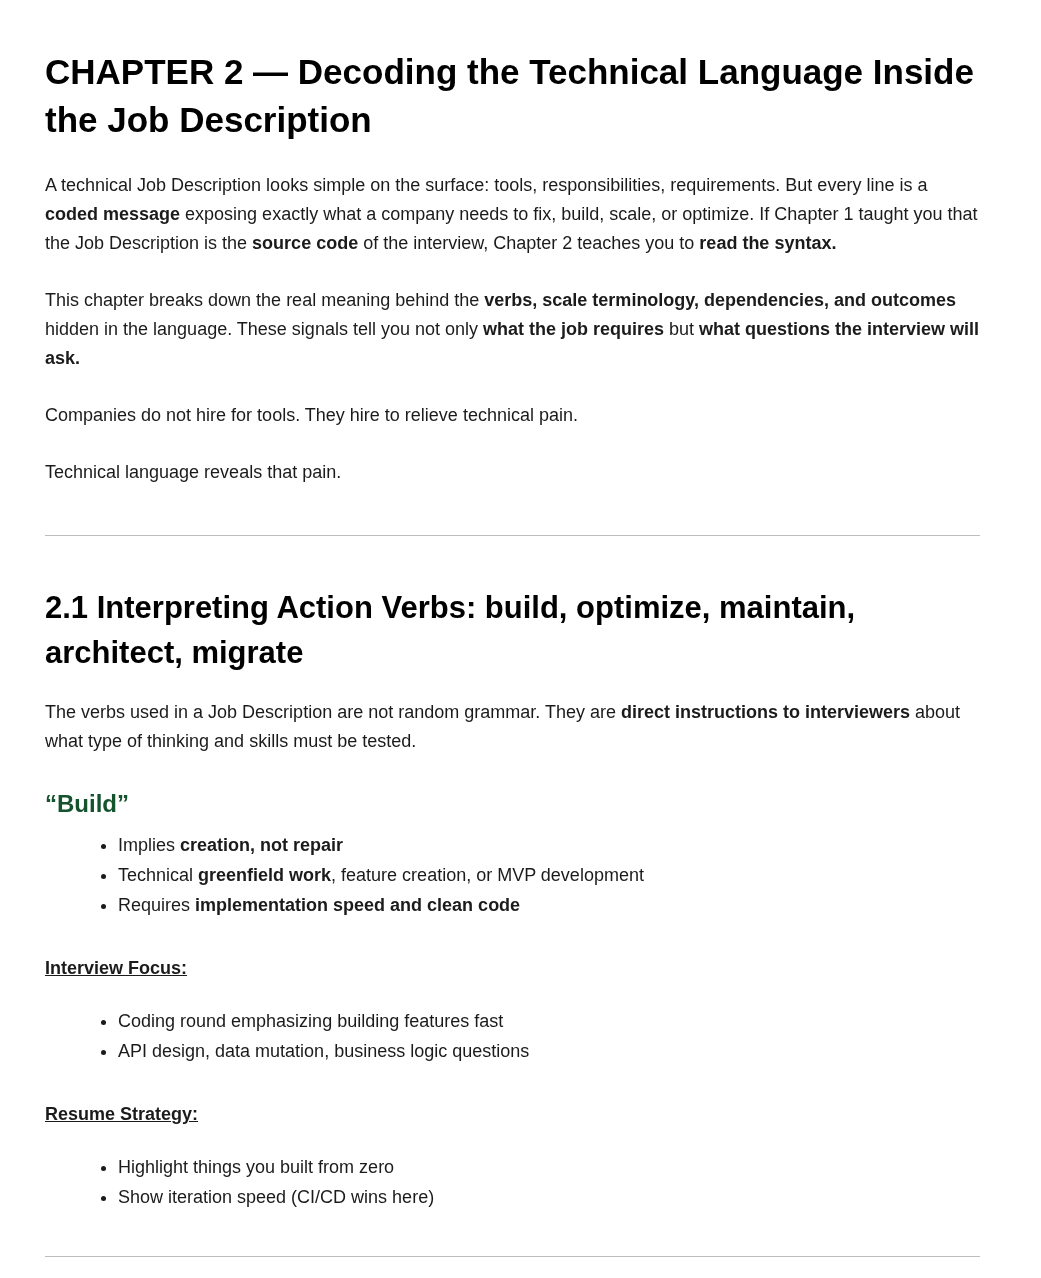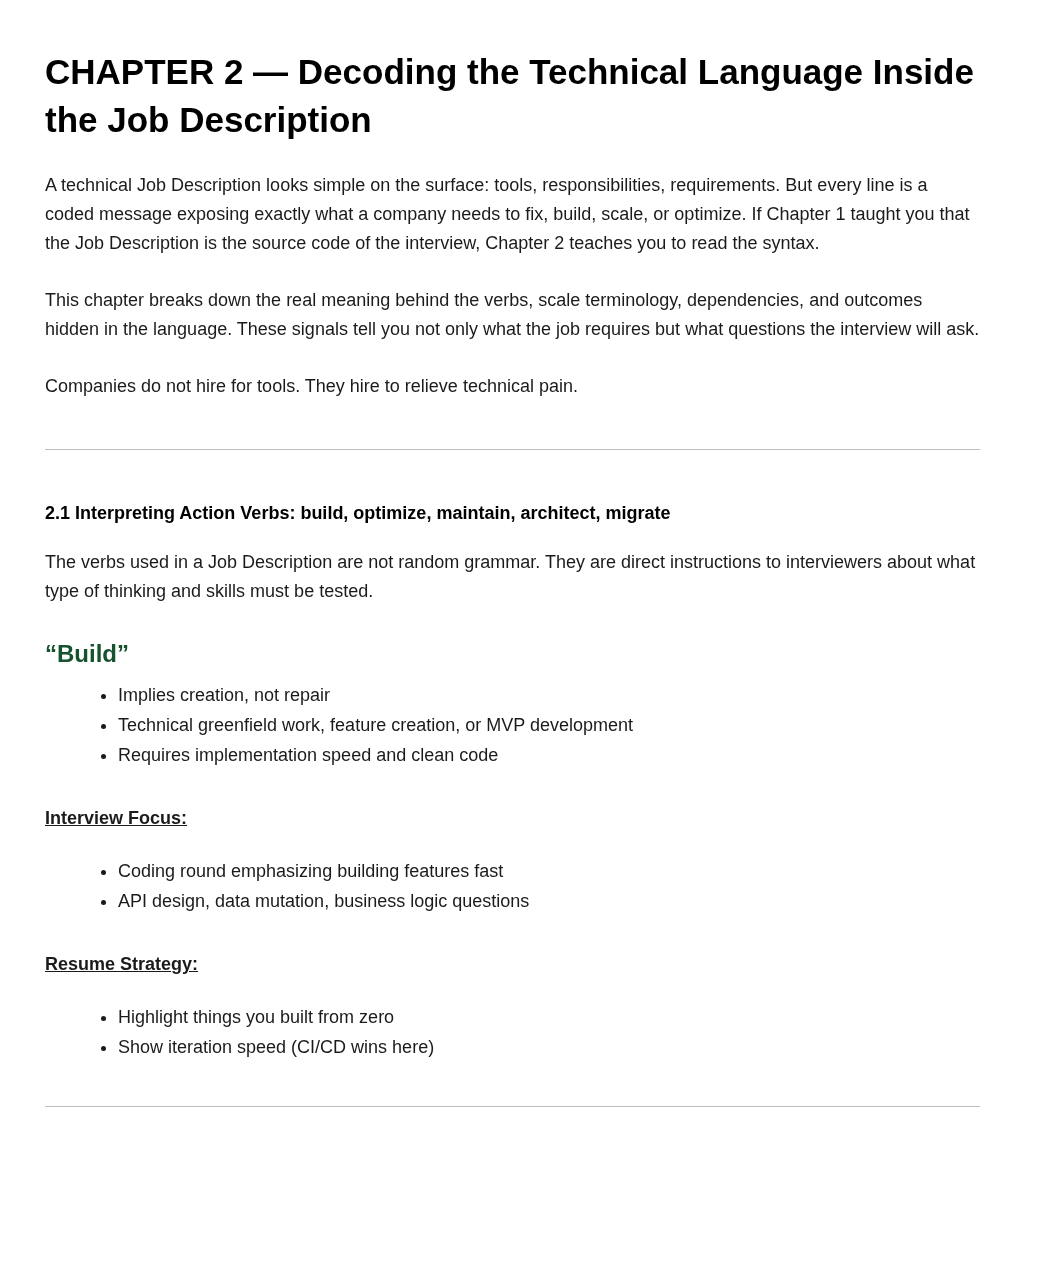--- a/index.html
+++ b/index.html
@@ -27,21 +27,21 @@
   }
   hr.rule {
     border: none;
     border-top: 1px solid #bdbdbd;
     margin: 0;
   }
   hr.rule-top { margin-top: 48px; }
   hr.rule-bottom { margin-top: 44px; }
   h2.section-h {
     margin: 50px 0 0;
-    font-size: 18px;
+    font-size: 31px;
     line-height: 1.45;
     font-weight: 700;
     color: #000000;
   }
   p.section-intro {
     margin: 22px 0 0;
     font-size: 18px;
     line-height: 29px;
   }
   h3.sub-h {
@@ -59,35 +59,36 @@
     list-style: disc;
   }
   ul.bullets.spaced { margin-top: 28px; }
   ul.bullets li { margin: 0 0 1px; }
   p.bold-label {
     margin: 38px 0 0;
     font-size: 18px;
     font-weight: 700;
     text-decoration: underline;
   }
-  b { font-weight: 400; }
+  b { font-weight: 700; }
 </style>
 </head>
 <body>
 
 <div class="page">
 
   <h1 class="doc-title">CHAPTER 2 — Decoding the Technical Language Inside the Job Description</h1>
 
   <p class="body-p"><span>A technical Job Description looks simple on the surface: tools, responsibilities, requirements. But every line is a </span><b>coded message</b><span> exposing exactly what a company needs to fix, build, scale, or optimize. If Chapter 1 taught you that the Job Description is the </span><b>source code</b><span> of the interview, Chapter 2 teaches you to </span><b>read the syntax.</b></p>
 
   <p class="body-p"><span>This chapter breaks down the real meaning behind the </span><b>verbs, scale terminology, dependencies, and outcomes</b><span> hidden in the language. These signals tell you not only </span><b>what the job requires</b><span> but </span><b>what questions the interview will ask.</b></p>
 
   <p class="body-p"><span>Companies do not hire for tools. They hire to relieve technical pain.</span></p>
 
+  <p class="body-p"><span>Technical language reveals that pain.</span></p>
 
   <hr class="rule rule-top">
 
   <h2 class="section-h">2.1 Interpreting Action Verbs: build, optimize, maintain, architect, migrate</h2>
 
   <p class="section-intro"><span>The verbs used in a Job Description are not random grammar. They are </span><b>direct instructions to interviewers</b><span> about what type of thinking and skills must be tested.</span></p>
 
   <h3 class="sub-h">“Build”</h3>
 
   <ul class="bullets">

